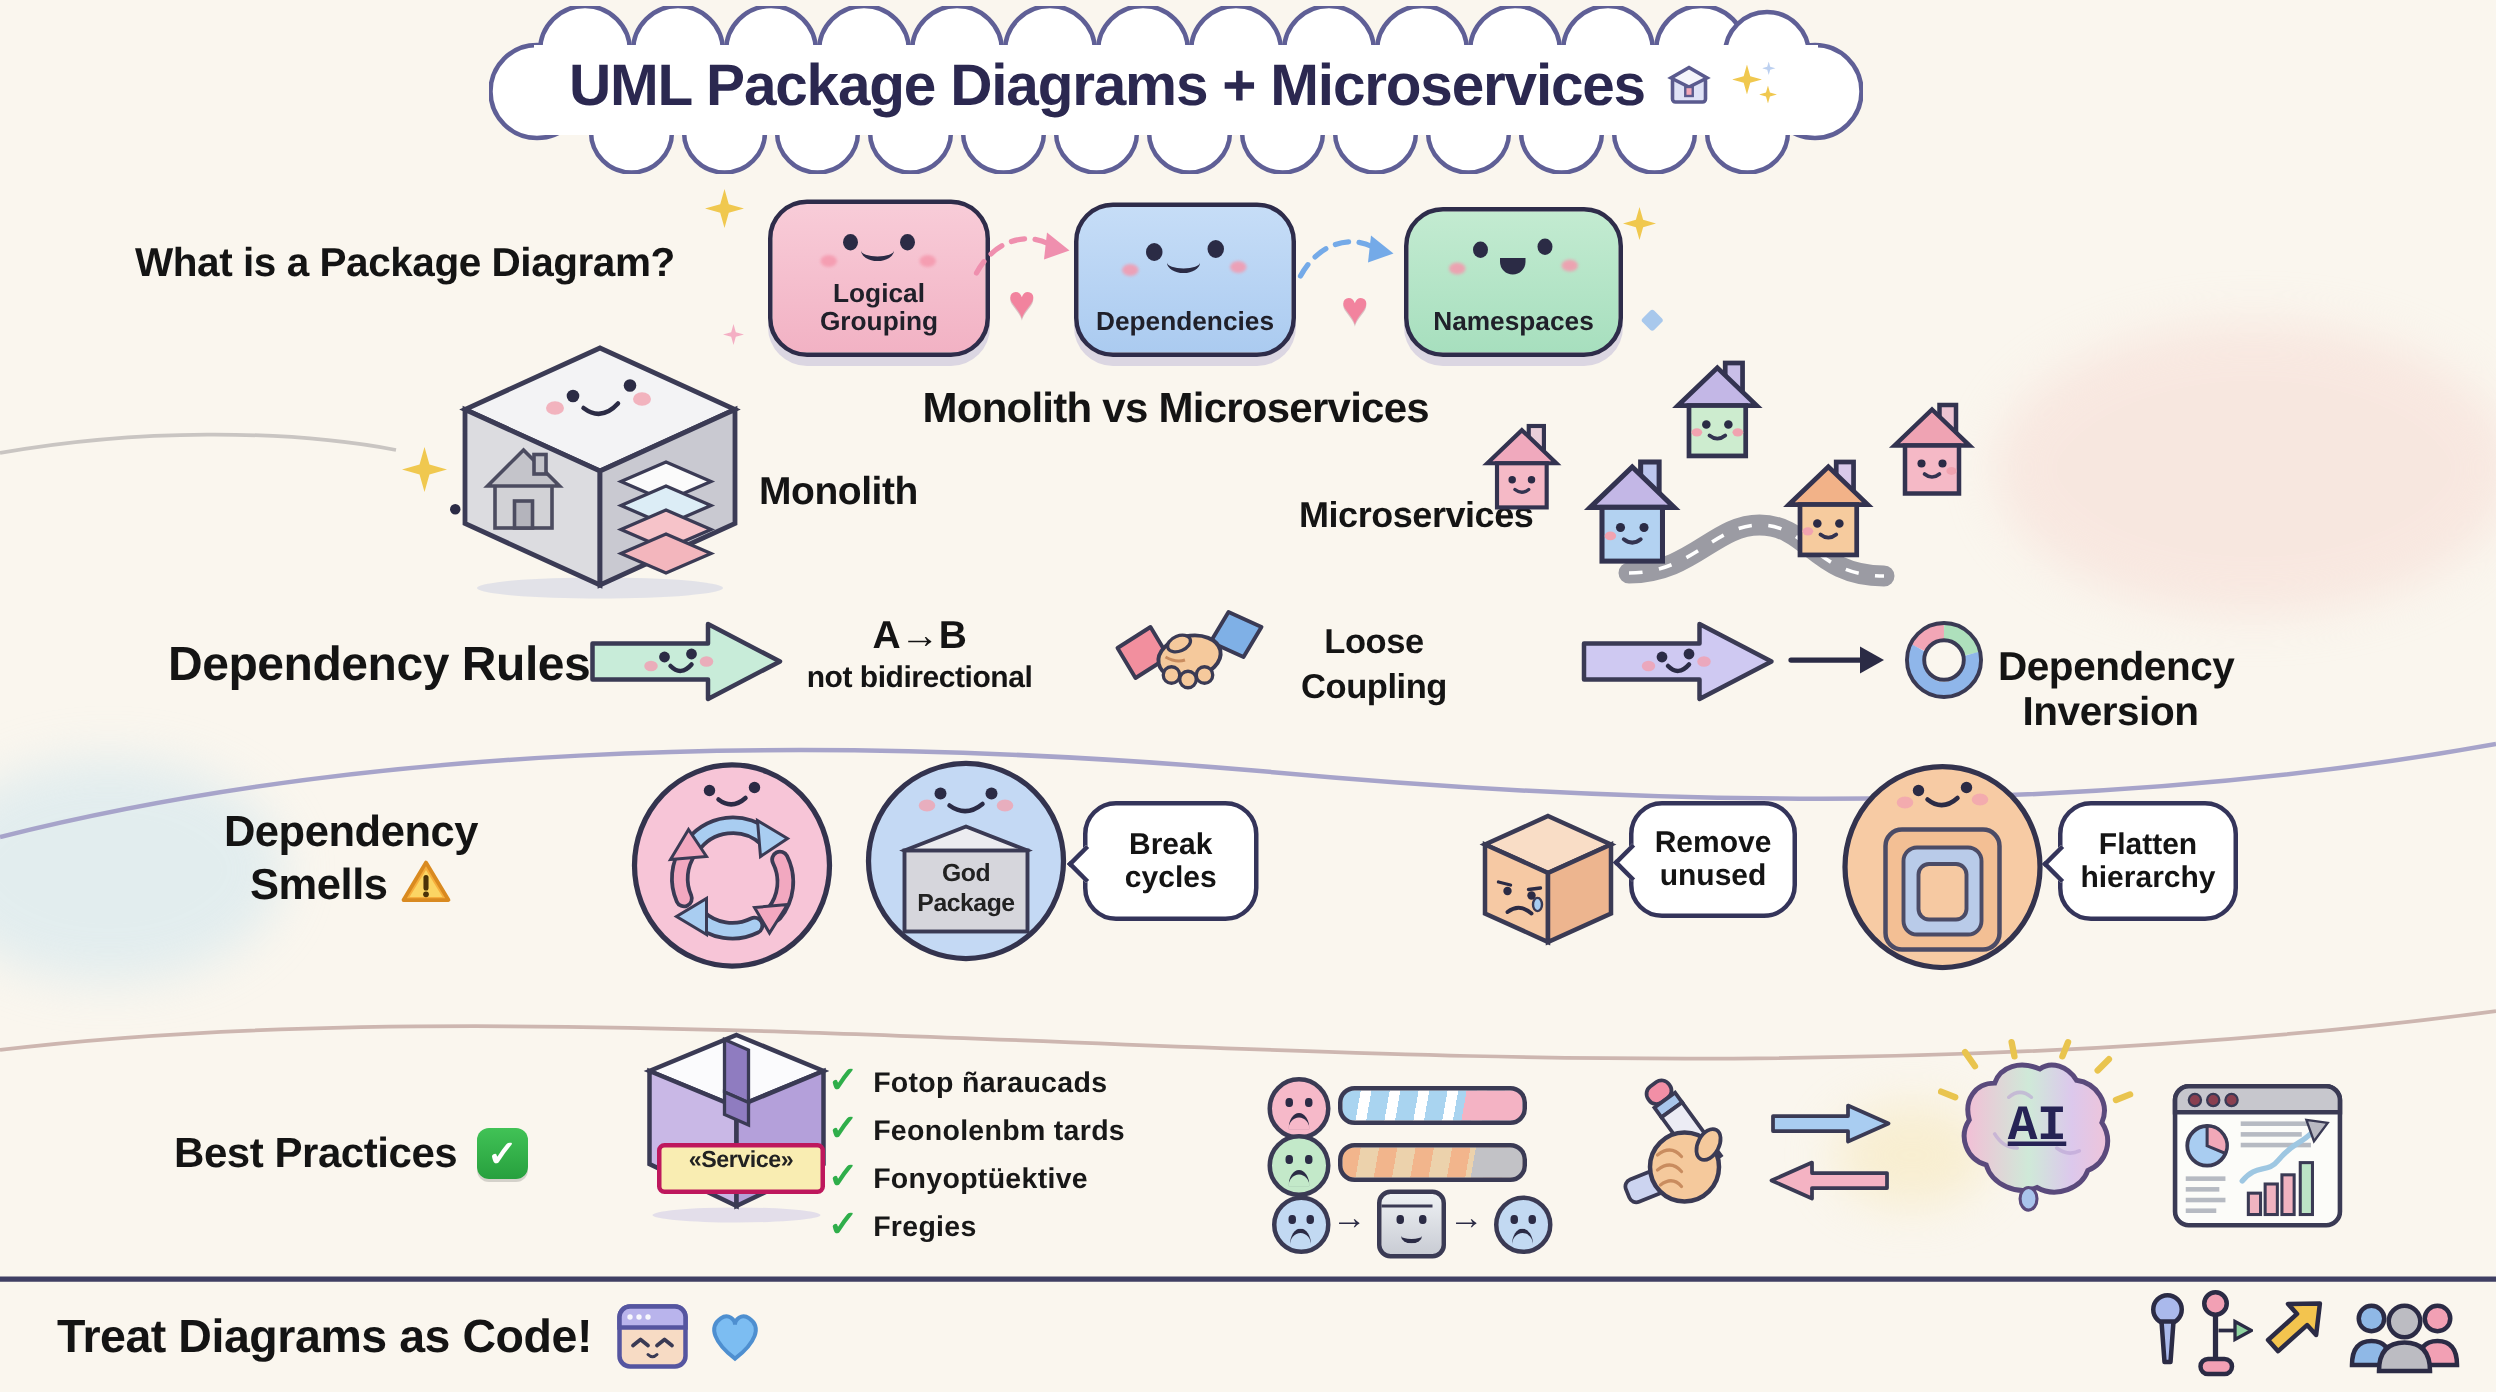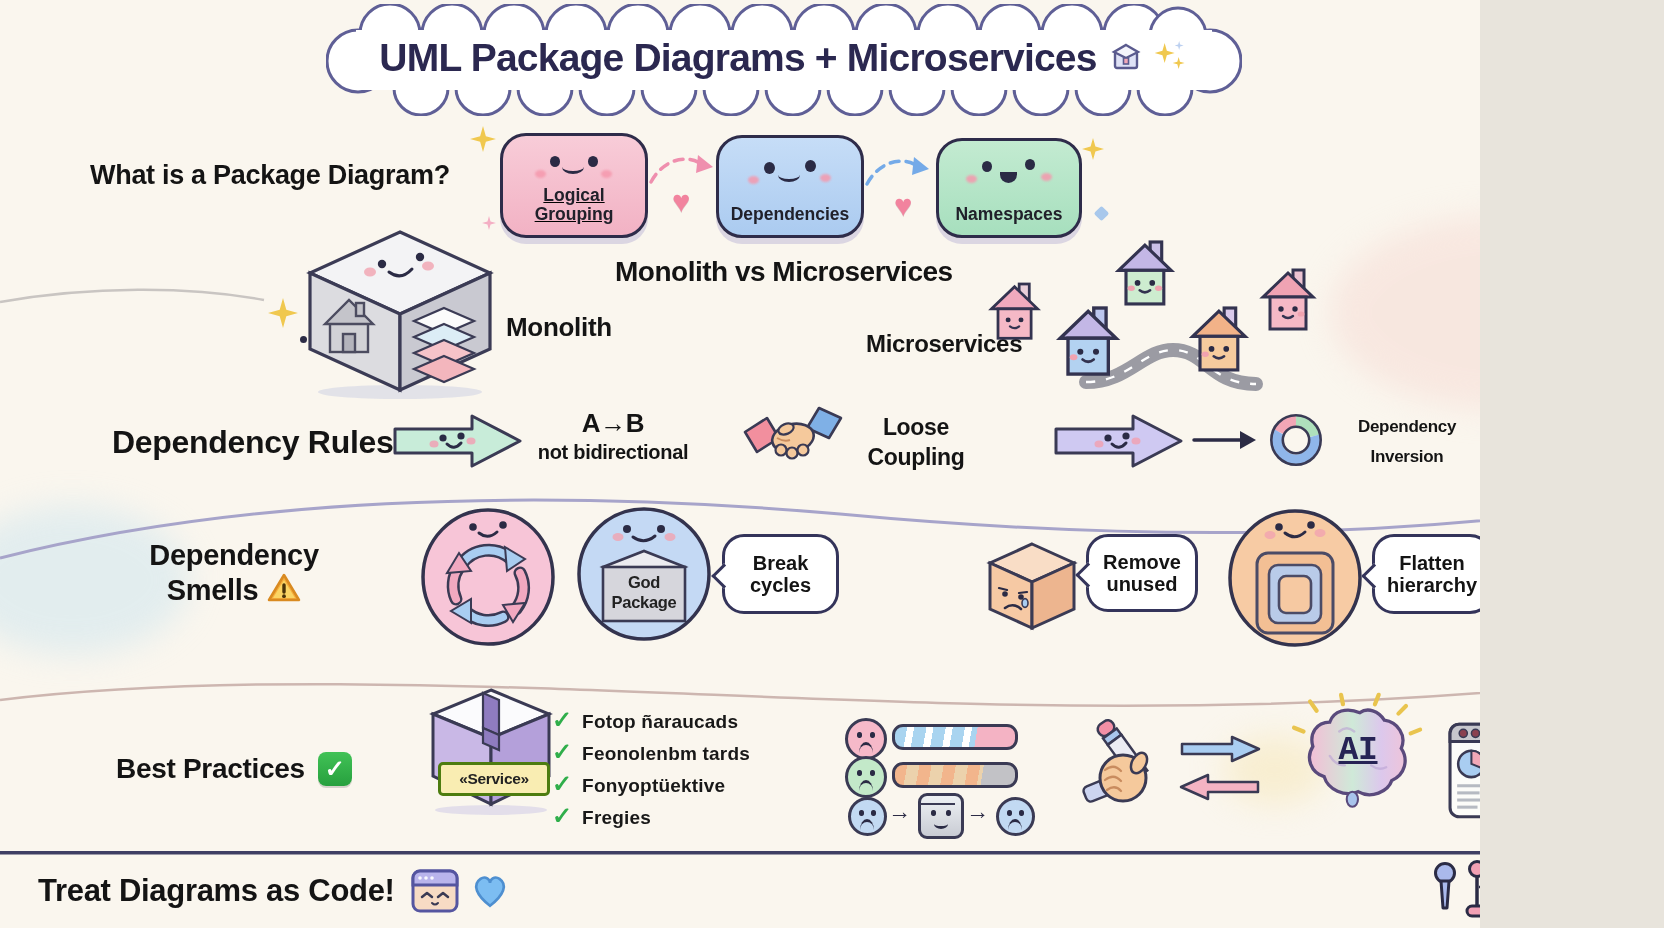--- a/index.html
+++ b/index.html
@@ -1,16 +1,16 @@
 <!DOCTYPE html>
 <html><head>
 <meta charset="utf-8">
 <style>
   html,body{margin:0;padding:0;background:#e8e4dc;}
-  .stage{position:relative;width:1480px;height:928px;background:#FAF6EE;overflow:hidden;
+  .stage{position:relative;width:1664px;height:928px;background:#FAF6EE;overflow:hidden;
          font-family:"Liberation Sans",sans-serif;-webkit-font-smoothing:antialiased;}
   .abs{position:absolute;}
   .hd{font-weight:800;color:#141414;letter-spacing:-0.3px;}
   .ctr{text-align:center;}
   
   .wc{position:absolute;border-radius:50%;filter:blur(16px);}
   
   .kbox{position:absolute;border:3.5px solid #2e2c4a;border-radius:26px;
         box-shadow:0 6px 0 rgba(150,140,200,.30);display:flex;align-items:flex-end;justify-content:center;}
   .kbox .lbl{font-weight:800;color:#20202a;text-align:center;line-height:1.08;padding-bottom:11px;font-size:17.5px;}
@@ -118,21 +118,21 @@
     </span>
   </div>
 
   <div class="abs hd" style="left:90px;top:160px;font-size:27px;">What is a Package Diagram?</div>
 
   <span class="star" style="left:470px;top:126px;width:26px;height:26px;background:#f0c84f;"></span>
   <span class="star" style="left:482px;top:216px;width:14px;height:14px;background:#f4afc4;"></span>
   <span class="star" style="left:1082px;top:138px;width:22px;height:22px;background:#f0c84f;"></span>
   <span class="diam" style="left:1096px;top:208px;width:11px;height:11px;background:#a8c8ec;"></span>
 
-  <div class="kbox" style="left:500px;top:133px;width:142px;height:99px;background:linear-gradient(#f8ccd8,#f2b2c4);text-decoration:underline;">
+  <div class="kbox" style="left:512px;top:133px;width:142px;height:99px;background:linear-gradient(#f8ccd8,#f2b2c4);">
     <span class="eye" style="left:47px;top:20px;width:10px;height:11px;"></span>
     <span class="eye" style="left:85px;top:20px;width:10px;height:11px;"></span>
     <span class="smile2" style="left:59px;top:24px;"></span>
     <span class="cheek" style="left:32px;top:34px;width:11px;height:8px;"></span>
     <span class="cheek" style="left:98px;top:34px;width:11px;height:8px;"></span>
     <span class="lbl" style="width:100px;">Logical Grouping</span>
   </div>
 
   <svg class="abs" style="left:646px;top:144px;" width="68" height="54" viewBox="0 0 68 54">
     <path d="M5,38 C18,14 42,10 57,21" stroke="#ef8fae" stroke-width="3.5" fill="none" stroke-dasharray="9 7" stroke-linecap="round"></path>
@@ -282,21 +282,21 @@
     <line x1="2" y1="12" x2="50" y2="12" stroke="#2b2b45" stroke-width="3.5" stroke-linecap="round"></line>
     <polygon points="48,3 64,12 48,21" fill="#2b2b45"></polygon>
   </svg>
   <svg class="abs" style="left:1266px;top:410px;" width="60" height="60" viewBox="0 0 60 60">
     <path d="M13,22 A19,19 0 0 1 30,11" stroke="#f2a6b6" stroke-width="11" fill="none"></path>
     <path d="M30,11 A19,19 0 0 1 48,26" stroke="#aee0bc" stroke-width="11" fill="none"></path>
     <path d="M48,26 A19,19 0 1 1 13,22" stroke="#8fb6ea" stroke-width="11" fill="none"></path>
     <circle cx="30" cy="30" r="24.7" fill="none" stroke="#3a3a54" stroke-width="2.6"></circle>
     <circle cx="30" cy="30" r="13.2" fill="none" stroke="#3a3a54" stroke-width="2.6"></circle>
   </svg>
-  <div class="abs hd ctr" style="left:1332px;top:412px;width:150px;font-size:17px;line-height:30px;">Dependency Inversion</div>
+  <div class="abs hd ctr" style="left:1332px;top:429px;width:150px;font-size:27px;line-height:30px;">Dependency Inversion</div>
 
   <div class="abs hd ctr" style="left:118px;top:538px;width:232px;font-size:29px;line-height:35px;">
     <span style="display:block;">Dependency</span>
     <span style="display:inline-flex;gap:9px;">
       <span>Smells</span>
       <svg width="34" height="30" viewBox="0 0 34 30">
         <polygon points="17,2 32,27 2,27" fill="#f6ae3c" stroke="#d98a20" stroke-width="2.5" stroke-linejoin="round"></polygon>
         <polygon points="17,7 28,25 6,25" fill="#fbd564"></polygon>
         <line x1="17" y1="12" x2="17" y2="19" stroke="#4a3208" stroke-width="3.4" stroke-linecap="round"></line>
         <circle cx="17" cy="23.2" r="1.9" fill="#4a3208"></circle>
@@ -380,22 +380,22 @@
   </div>
 
   <svg class="abs" style="left:424px;top:684px;" width="134" height="132" viewBox="0 0 134 132">
     <ellipse cx="67" cy="126" rx="56" ry="5" fill="#d8d4e8" opacity=".7"></ellipse>
     <polygon points="67,6 125,30 67,54 9,30" fill="#fbfbfd" stroke="#3a3a54" stroke-width="3"></polygon>
     <polygon points="9,30 9,92 67,120 67,54" fill="#c9b8e6" stroke="#3a3a54" stroke-width="3"></polygon>
     <polygon points="125,30 125,92 67,120 67,54" fill="#b4a0da" stroke="#3a3a54" stroke-width="3"></polygon>
     <polygon points="59,9 75,16 75,51 59,44" fill="#8f7cc0" stroke="#3a3a54" stroke-width="2.2"></polygon>
     <polygon points="59,44 75,51 75,66 59,59" fill="#8f7cc0" stroke="#3a3a54" stroke-width="2.2"></polygon>
   </svg>
-  <div class="abs" style="left:438px;top:762px;width:106px;height:28px;background:#f9edb2;border:3px solid #4d7c0f;border-radius:5px;
-              display:flex;align-items:center;justify-content:center;">
+  <div class="abs" style="left:438px;top:762px;width:106px;height:28px;background:#f9edb2;border:3px solid #be185d;border-radius:5px;
+              display:flex;align-items:flex-start;justify-content:center;">
     <span class="hd" style="font-size:15.5px;color:#222;">«Service»</span>
   </div>
 
   <div class="abs" style="left:552px;top:706px;">
     <div class="chkrow">
       <span class="tick">✓</span>
       <span class="itm">Fotop ñaraucads</span>
     </div>
     <div class="chkrow">
       <span class="tick">✓</span>

